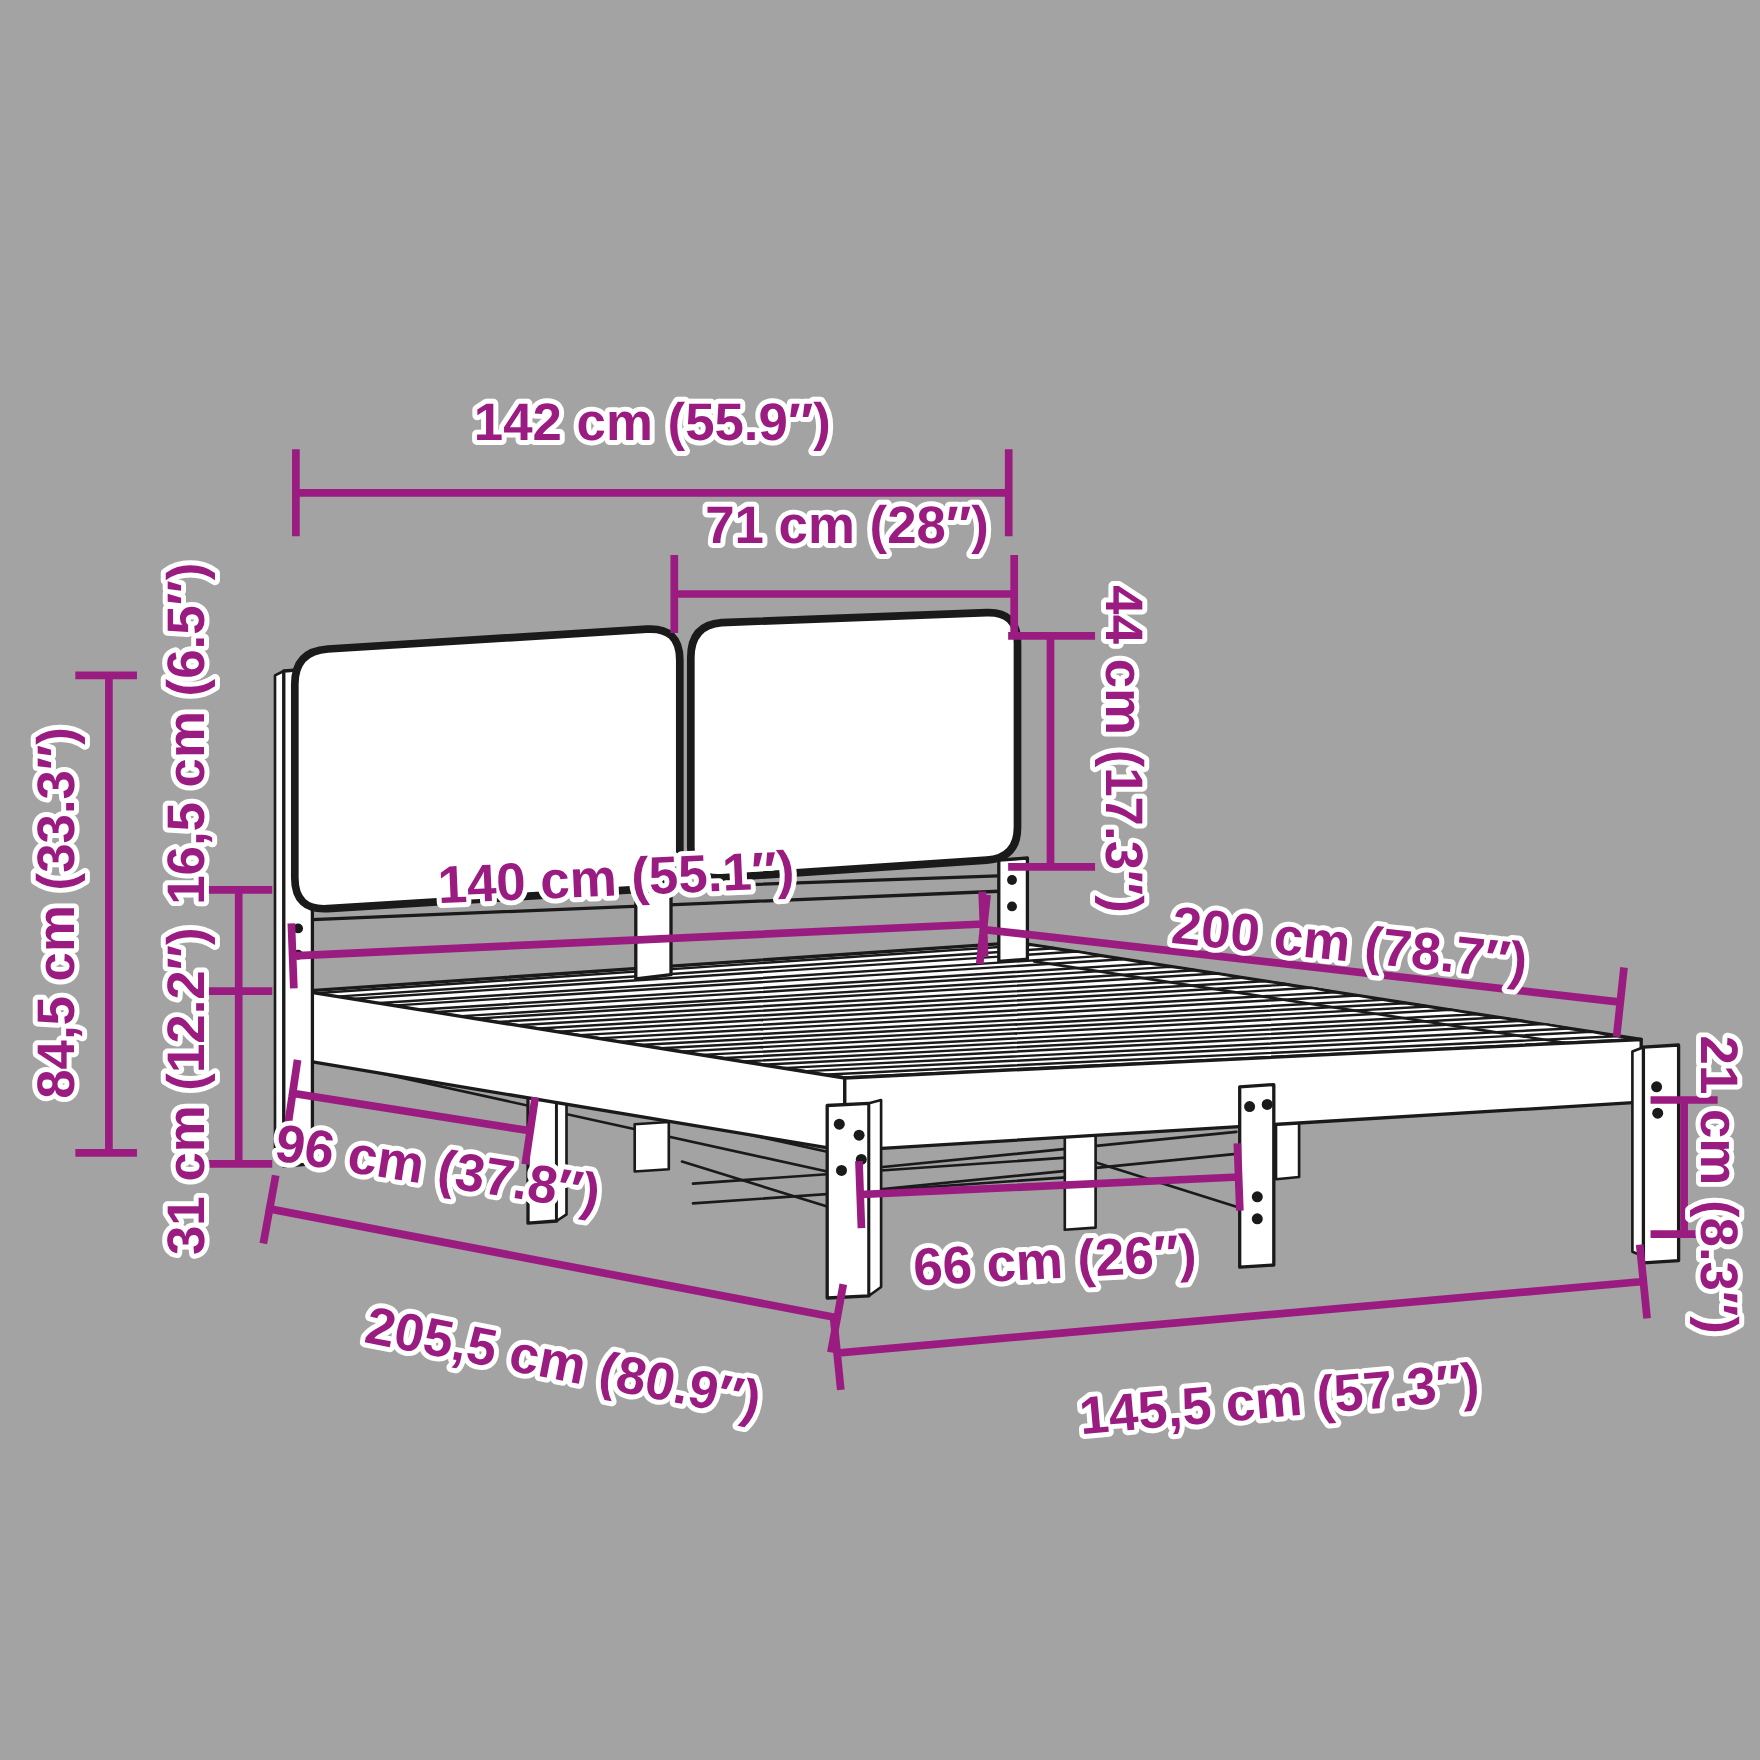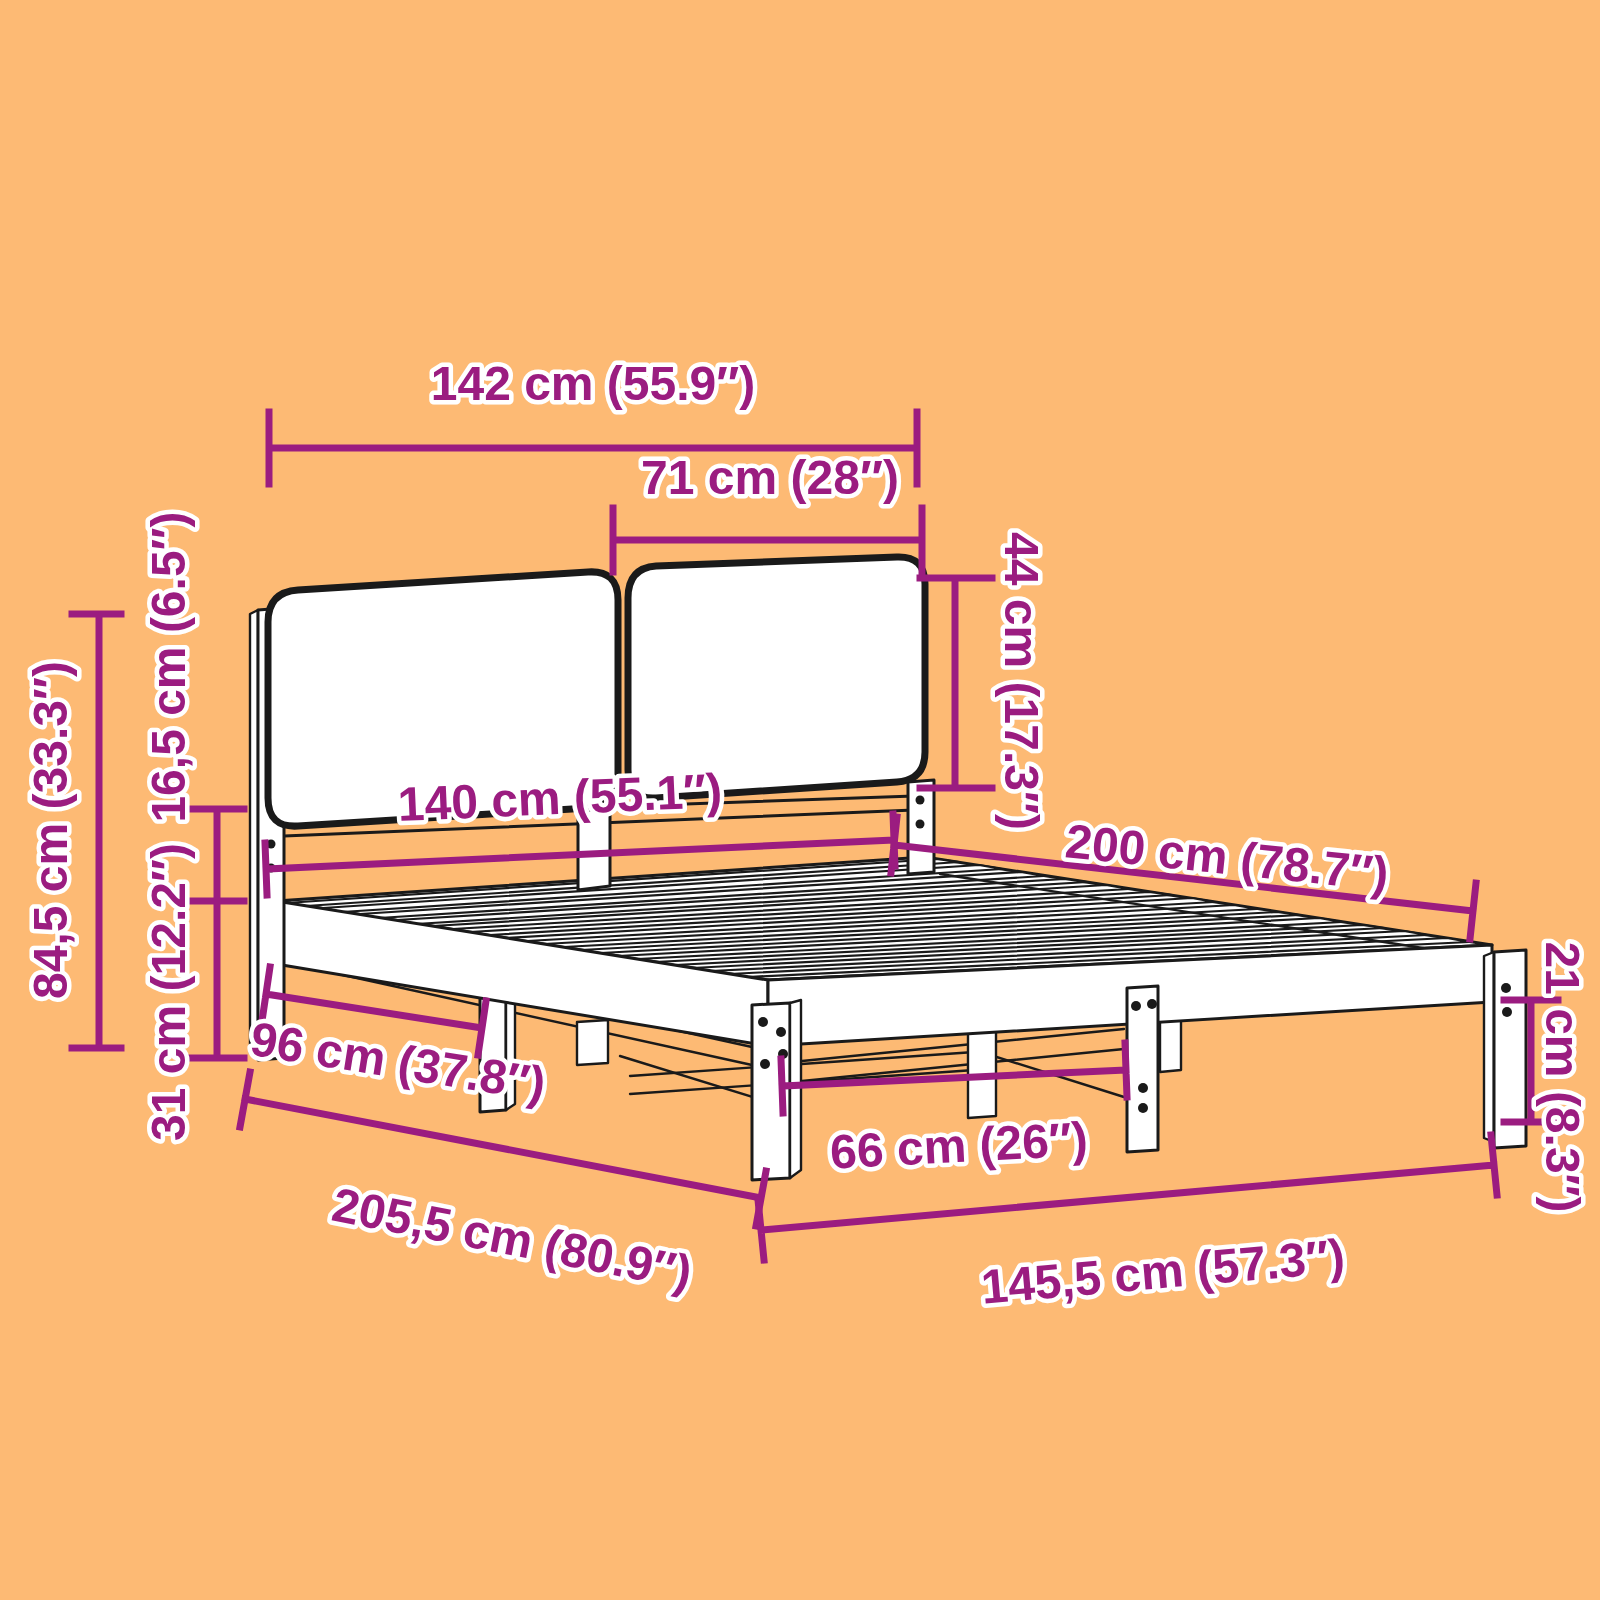--- a/index.html
+++ b/index.html
@@ -1,16 +1,16 @@
 <!DOCTYPE html>
 <html><head>
 <meta charset="utf-8">
 <style>
   html,body{margin:0;padding:0;background:#ffffff;}
-  .stage{position:relative;width:1600px;height:1600px;background:#fdba74;overflow:hidden;}
+  .stage{position:relative;width:1600px;height:1600px;background:#a3a3a3;overflow:hidden;}
   svg{display:block;}
   
   .bl{fill:none;stroke:#1a1a1a;stroke-width:3;stroke-linecap:round;stroke-linejoin:round;}
   .bf{fill:#ffffff;stroke:#1a1a1a;stroke-width:3;stroke-linejoin:round;}
   .bf-thick{fill:#ffffff;stroke:#1a1a1a;stroke-width:7;stroke-linejoin:round;}
   .thin{stroke-width:2.4;}
   .slat{fill:#ffffff;stroke:#1a1a1a;stroke-width:2.2;stroke-linejoin:round;}
   .screw{fill:#1a1a1a;stroke:none;}
   
   .dim{fill:none;stroke:#9B1C80;stroke-width:7;stroke-linecap:square;}

